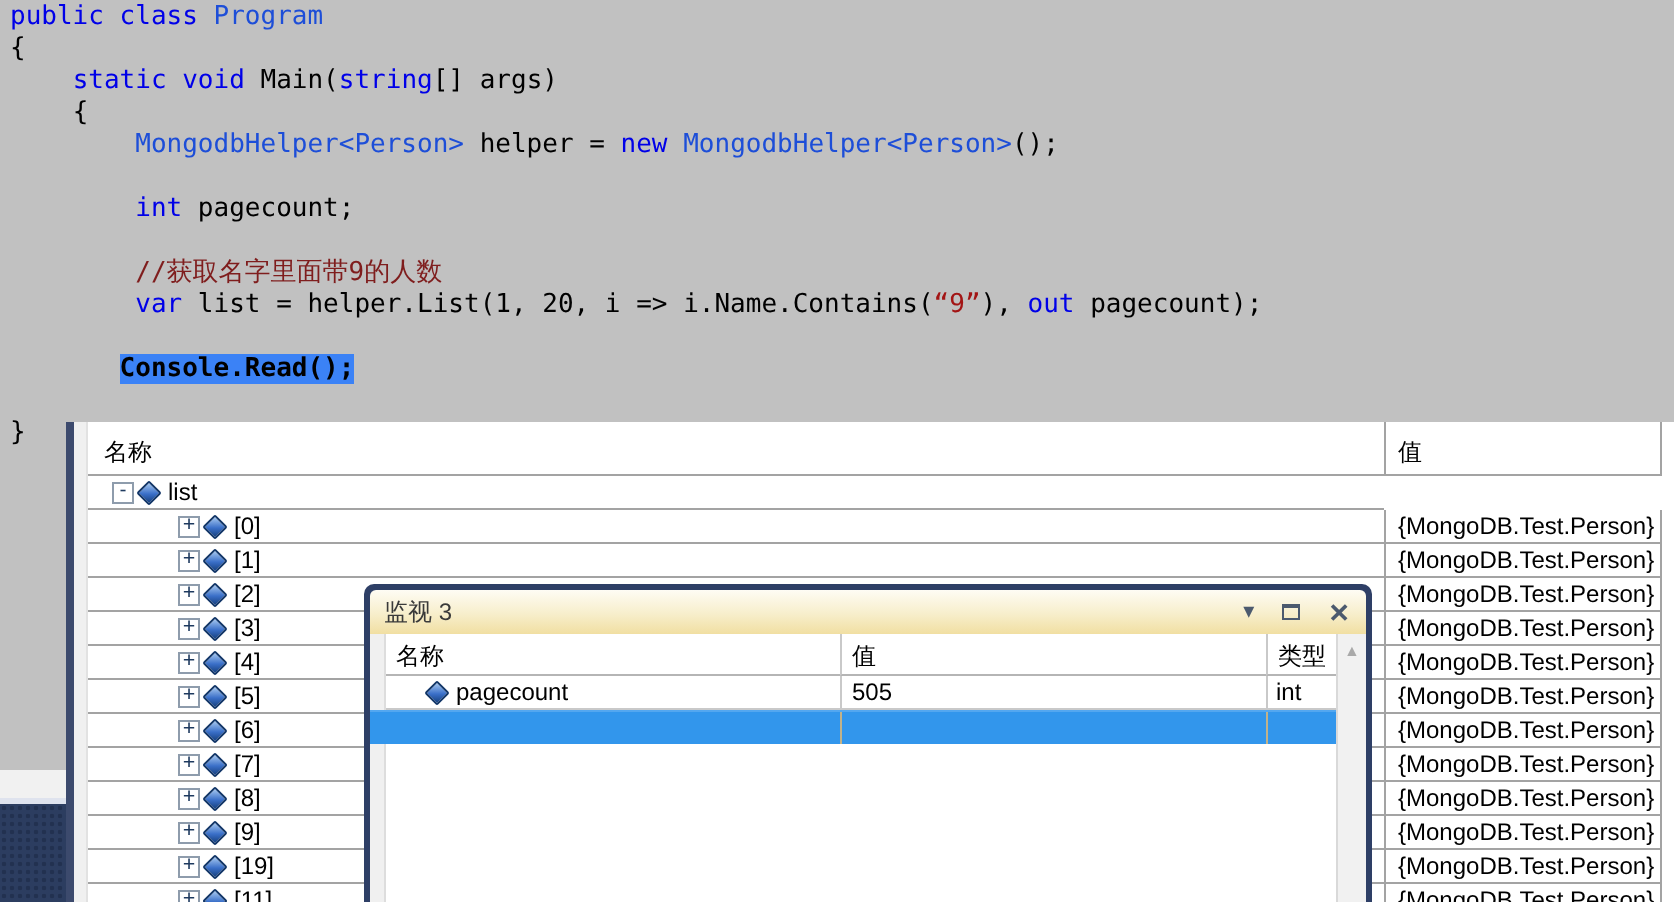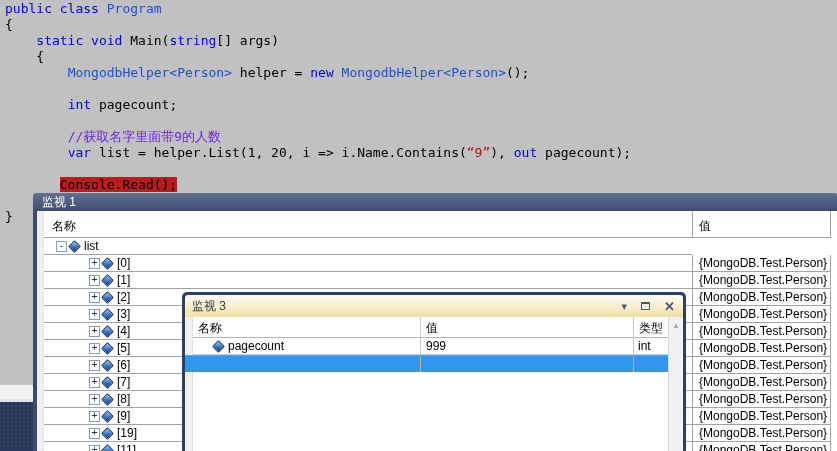--- a/index.html
+++ b/index.html
@@ -3,22 +3,22 @@
 <meta charset="utf-8">
 <style>
   html,body{margin:0;padding:0;}
   .screen{position:relative;width:837px;height:451px;overflow:hidden;background:#c1c1c1;font-family:"Liberation Sans",sans-serif;}
 
   
   .editor{position:absolute;left:0;top:0;width:837px;height:385px;padding:1px 0 0 5px;
           font-family:"DejaVu Sans Mono","Liberation Mono",monospace;font-size:13px;line-height:16px;
           color:#000;white-space:pre;box-sizing:border-box;}
   .code-line{height:16px;}
-  .c-kw{color:#0000e8;} .c-ty{color:#1d4ed8;} .c-cm{color:#6d28d9;} .c-st{color:#a31515;} .c-pl{color:#000;}
-  .hl-box{background:#b91c1c;}
+  .c-kw{color:#0000e8;} .c-ty{color:#1d4ed8;} .c-cm{color:#7f1d1d;} .c-st{color:#a31515;} .c-pl{color:#000;}
+  .hl-box{background:#3b82f6;font-weight:bold;}
 
   
   .hscroll{position:absolute;left:0;top:385px;width:837px;height:17px;background:#f1f1f1;border-bottom:3px solid #dfe3ee;box-sizing:border-box;}
   .ide-bg{position:absolute;left:0;top:402px;width:837px;height:49px;background-color:#2c3d60;
           background-image:radial-gradient(#223150 1px,transparent 1.3px);background-size:4px 4px;}
 
   
   .watch1{position:absolute;left:33px;top:193px;width:804px;height:258px;z-index:20;}
   .w1-title{height:18px;background:linear-gradient(#60708f,#3e4c72);color:#fff;font-size:12px;line-height:18px;
             padding-left:9px;border-radius:3px 3px 0 0;}
@@ -69,23 +69,20 @@
 <body>
 
 <div class="screen">
 
   <div class="editor"><div class="code-line"><span><span class="c-kw">public</span><span class="c-pl"> </span><span class="c-kw">class</span><span class="c-pl"> </span><span class="c-ty">Program</span></span></div><div class="code-line"><span><span class="c-pl">{</span></span></div><div class="code-line"><span>    </span><span><span class="c-kw">static</span><span class="c-pl"> </span><span class="c-kw">void</span><span class="c-pl"> Main(</span><span class="c-kw">string</span><span class="c-pl">[] args)</span></span></div><div class="code-line"><span>    </span><span><span class="c-pl">{</span></span></div><div class="code-line"><span>        </span><span><span class="c-ty">MongodbHelper&lt;Person&gt;</span><span class="c-pl"> helper = </span><span class="c-kw">new</span><span class="c-pl"> </span><span class="c-ty">MongodbHelper&lt;Person&gt;</span><span class="c-pl">();</span></span></div><div class="code-line"><span></span></div><div class="code-line"><span>        </span><span><span class="c-kw">int</span><span class="c-pl"> pagecount;</span></span></div><div class="code-line"><span></span></div><div class="code-line"><span>        </span><span><span class="c-cm">//获取名字里面带9的人数</span></span></div><div class="code-line"><span>        </span><span><span class="c-kw">var</span><span class="c-pl"> list = helper.List(1, 20, i =&gt; i.Name.Contains(</span><span class="c-st">“9”</span><span class="c-pl">), </span><span class="c-kw">out</span><span class="c-pl"> pagecount);</span></span></div><div class="code-line"><span></span></div><div class="code-line"><span>       </span><span class="hl-box"><span class="c-pl">Console.Read();</span></span></div><div class="code-line"><span></span></div><div class="code-line"><span><span class="c-pl">}</span></span></div></div>
 
   <div class="hscroll"></div>
   <div class="ide-bg"></div>
 
   <div class="watch1">
-    <div class="w1-title">
-      <span>监视 1</span>
-    </div>
     <div class="w1-body">
       <div class="w1-strip"></div>
       <div class="w1-grid">
         <div class="w1-header">
           <div class="w1-h-name">名称</div>
           <div class="w1-h-value">值</div>
         </div>
         <div id="w1-rows">
             <div class="w1-row">
               <div class="w1-name">
@@ -209,21 +206,21 @@
       <div class="w2-header">
         <div class="w2-hc" style="left:0;width:227px;">名称</div>
         <div class="w2-hc vline-l" style="left:227px;width:213px;">值</div>
         <div class="w2-hc vline-l" style="left:440px;right:0;">类型</div>
       </div>
       <div class="w2-row1">
         <div class="w2-rc w2-namecell" style="left:0;width:227px;">
           <span class="diamond" style="margin-left:21px;"></span>
           <span class="w1-label">pagecount</span>
         </div>
-        <div class="w2-rc vline-l" style="left:227px;width:213px;padding-left:5px;">999</div>
+        <div class="w2-rc vline-l" style="left:227px;width:213px;padding-left:5px;">505</div>
         <div class="w2-rc vline-l" style="left:440px;right:0;padding-left:4px;">int</div>
       </div>
       <div class="w2-sel">
         <span class="div1" style="left:235px;"></span>
         <span class="div2" style="left:448px;"></span>
       </div>
       <div class="w2-scroll">
         <span class="arrow">▲</span>
       </div>
     </div>

